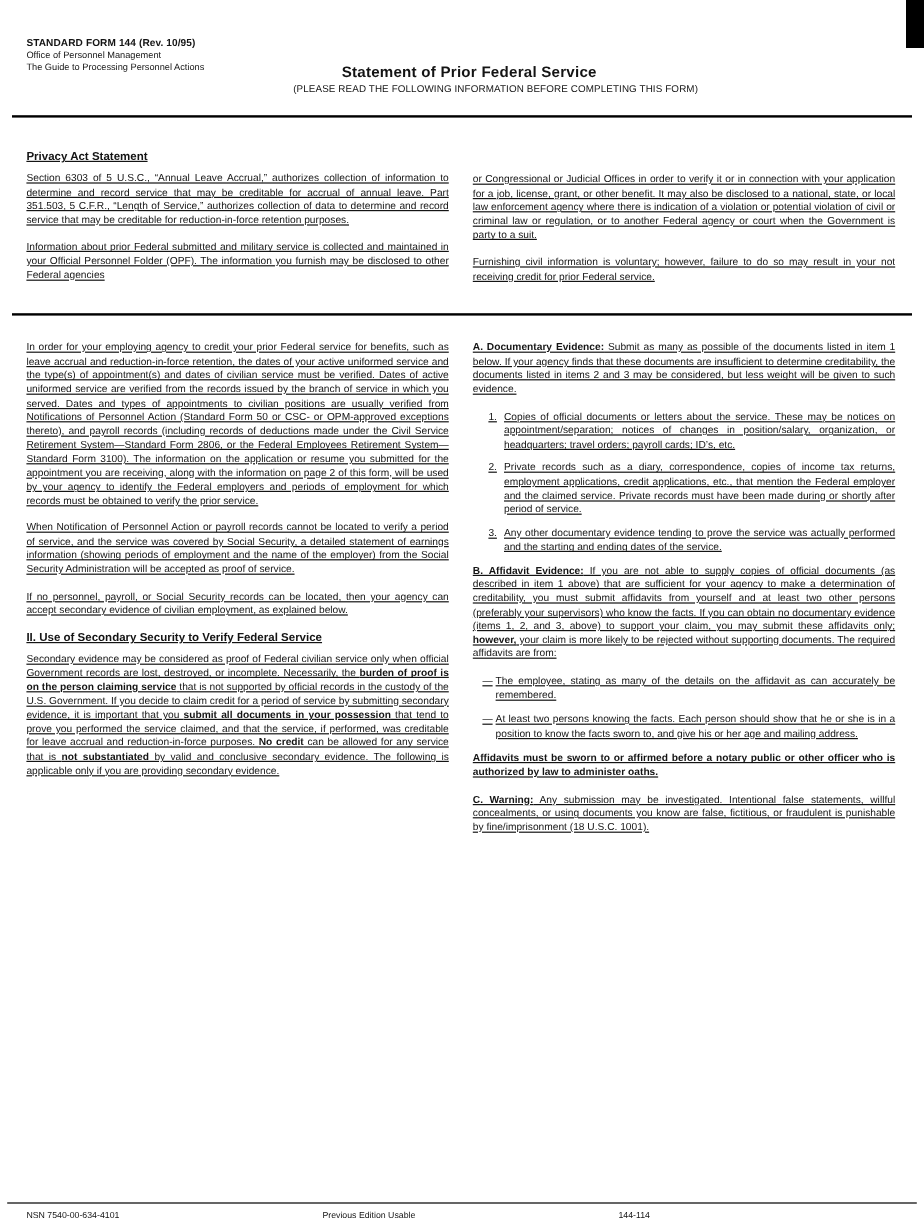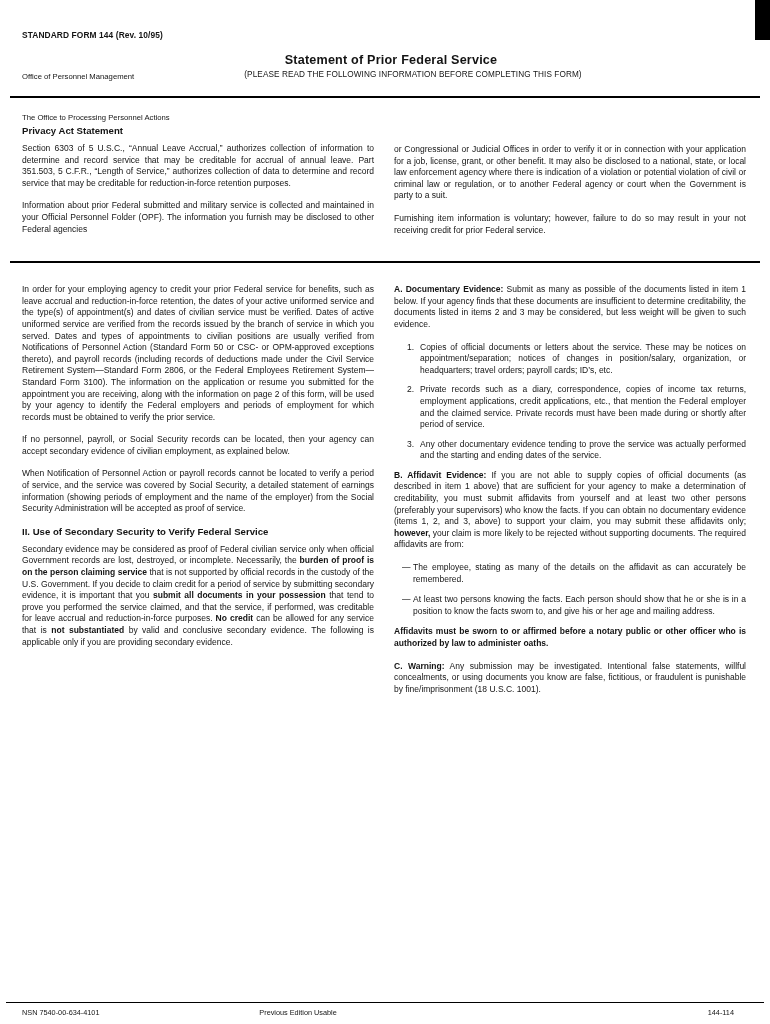--- a/index.html
+++ b/index.html
@@ -1,27 +1,28 @@
 <!DOCTYPE html>
 <html><head>
 <meta charset="utf-8">
 <style>
   * { margin:0; padding:0; box-sizing:border-box; }
   html,body { background:#ffffff; }
   .page {
     width:770px; height:1024px; position:relative; background:#ffffff;
     font-family:"Liberation Sans","DejaVu Sans",sans-serif; color:#141414;
     overflow:hidden;
+    text-decoration:underline;
   }
   .scan-mark { position:absolute; top:0; right:0; width:15px; height:40px; background:#000; }
 
   .header { position:relative; height:96px; }
   .form-id { position:absolute; left:22px; top:31px; }
   .fi-bold { font-size:8.4px; font-weight:bold; line-height:9.8px; letter-spacing:0.1px; }
-  .fi { font-size:7.7px; line-height:9.8px;margin-top:31px; }
+  .fi { font-size:7.7px; line-height:9.8px; }
   .title-block { position:absolute; left:12px; right:0; top:53px; text-align:center; }
   .title { font-size:12.6px; font-weight:bold; letter-spacing:0.2px; }
   .subtitle { font-size:8.2px; margin-top:3px; letter-spacing:0.1px;margin-left:44px; }
 
   .rule { border-top:2px solid #000; margin:0 10px; }
 
   .two-col { display:flex; gap:20px; padding-left:22px; padding-right:24px; }
   .col { flex:1; min-width:0; }
   .offset-top { padding-top:19px; }
 
@@ -37,64 +38,64 @@
   .list-item .li-text { flex:1; text-align:justify; }
 
   .dash-list { margin-bottom:1px; }
   .dash-item { display:flex; margin:0 0 9px 8px; font-size:8.5px; line-height:11.6px; }
   .dash-item .marker { width:11px; flex:none; }
   .dash-item .li-text { flex:1; text-align:justify; }
 
   .bold-note { font-weight:bold; }
 
   .footer-rule { position:absolute; left:6px; right:6px; bottom:21px; border-top:1px solid #000; }
-  .footer { position:absolute; left:22px; right:36px; bottom:7px; display:flex; font-size:7.3px; }
+  .footer { position:absolute; left:22px; right:8px; bottom:7px; display:flex; font-size:7.3px; }
   .f-left { flex:1; text-align:left; }
   .f-center { flex:1; text-align:left; }
-  .f-right { flex:1; text-align:right; }
+  .f-right { flex:1; text-align:left; }
 </style>
 </head>
 <body>
 
 <div class="page">
   <div class="scan-mark"></div>
 
   <div class="header">
     <div class="form-id">
       <div class="fi-bold">STANDARD FORM 144 (Rev. 10/95)</div>
       <div class="fi">Office of Personnel Management</div>
-      <div class="fi">The Office to Processing Personnel Actions</div>
+      <div class="fi">The Guide to Processing Personnel Actions</div>
     </div>
     <div class="title-block">
       <div class="title">Statement of Prior Federal Service</div>
       <div class="subtitle">(PLEASE READ THE FOLLOWING INFORMATION BEFORE COMPLETING THIS FORM)</div>
     </div>
   </div>
 
   <div class="rule"></div>
 
   <section class="two-col privacy">
     <div class="col">
       <h2>Privacy Act Statement</h2>
       <p>Section 6303 of 5 U.S.C., “Annual Leave Accrual,” authorizes collection of information to determine and record service that may be creditable for accrual of annual leave. Part 351.503, 5 C.F.R., “Length of Service,” authorizes collection of data to determine and record service that may be creditable for reduction-in-force retention purposes.</p>
       <p>Information about prior Federal submitted and military service is collected and maintained in your Official Personnel Folder (OPF). The information you furnish may be disclosed to other Federal agencies</p>
     </div>
     <div class="col offset-top">
       <p>or Congressional or Judicial Offices in order to verify it or in connection with your application for a job, license, grant, or other benefit. It may also be disclosed to a national, state, or local law enforcement agency where there is indication of a violation or potential violation of civil or criminal law or regulation, or to another Federal agency or court when the Government is party to a suit.</p>
-      <p>Furnishing item information is voluntary; however, failure to do so may result in your not receiving credit for prior Federal service.</p>
+      <p>Furnishing civil information is voluntary; however, failure to do so may result in your not receiving credit for prior Federal service.</p>
     </div>
   </section>
 
   <div class="rule"></div>
 
   <section class="two-col main">
     <div class="col">
       <p>In order for your employing agency to credit your prior Federal service for benefits, such as leave accrual and reduction-in-force retention, the dates of your active uniformed service and the type(s) of appointment(s) and dates of civilian service must be verified. Dates of active uniformed service are verified from the records issued by the branch of service in which you served. Dates and types of appointments to civilian positions are usually verified from Notifications of Personnel Action (Standard Form 50 or CSC- or OPM-approved exceptions thereto), and payroll records (including records of deductions made under the Civil Service Retirement System—Standard Form 2806, or the Federal Employees Retirement System—Standard Form 3100). The information on the application or resume you submitted for the appointment you are receiving, along with the information on page 2 of this form, will be used by your agency to identify the Federal employers and periods of employment for which records must be obtained to verify the prior service.</p>
+      <p>When Notification of Personnel Action or payroll records cannot be located to verify a period of service, and the service was covered by Social Security, a detailed statement of earnings information (showing periods of employment and the name of the employer) from the Social Security Administration will be accepted as proof of service.</p>
       <p>If no personnel, payroll, or Social Security records can be located, then your agency can accept secondary evidence of civilian employment, as explained below.</p>
-      <p>When Notification of Personnel Action or payroll records cannot be located to verify a period of service, and the service was covered by Social Security, a detailed statement of earnings information (showing periods of employment and the name of the employer) from the Social Security Administration will be accepted as proof of service.</p>
       <h2>II. Use of Secondary Security to Verify Federal Service</h2>
       <p>Secondary evidence may be considered as proof of Federal civilian service only when official Government records are lost, destroyed, or incomplete. Necessarily, the <strong>burden of proof is on the person claiming service</strong> that is not supported by official records in the custody of the U.S. Government. If you decide to claim credit for a period of service by submitting secondary evidence, it is important that you <strong>submit all documents in your possession</strong> that tend to prove you performed the service claimed, and that the service, if performed, was creditable for leave accrual and reduction-in-force purposes. <strong>No credit</strong> can be allowed for any service that is <strong>not substantiated</strong> by valid and conclusive secondary evidence. The following is applicable only if you are providing secondary evidence.</p>
     </div>
 
     <div class="col">
       <p><strong>A. Documentary Evidence:</strong> Submit as many as possible of the documents listed in item 1 below. If your agency finds that these documents are insufficient to determine creditability, the documents listed in items 2 and 3 may be considered, but less weight will be given to such evidence.</p>
 
       <div class="list">
         <div class="list-item">
           <span class="num">1.</span>

